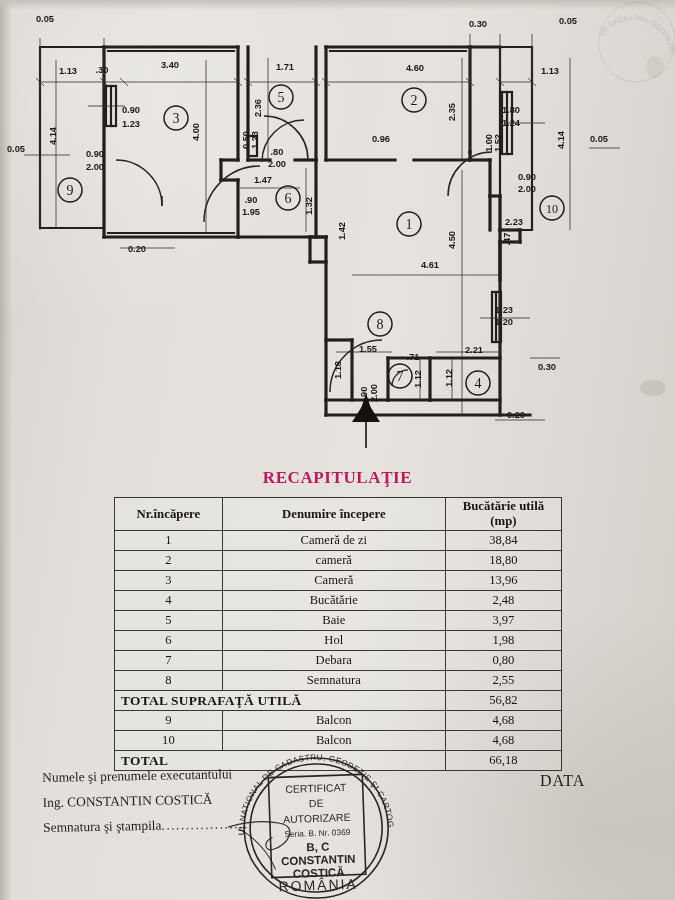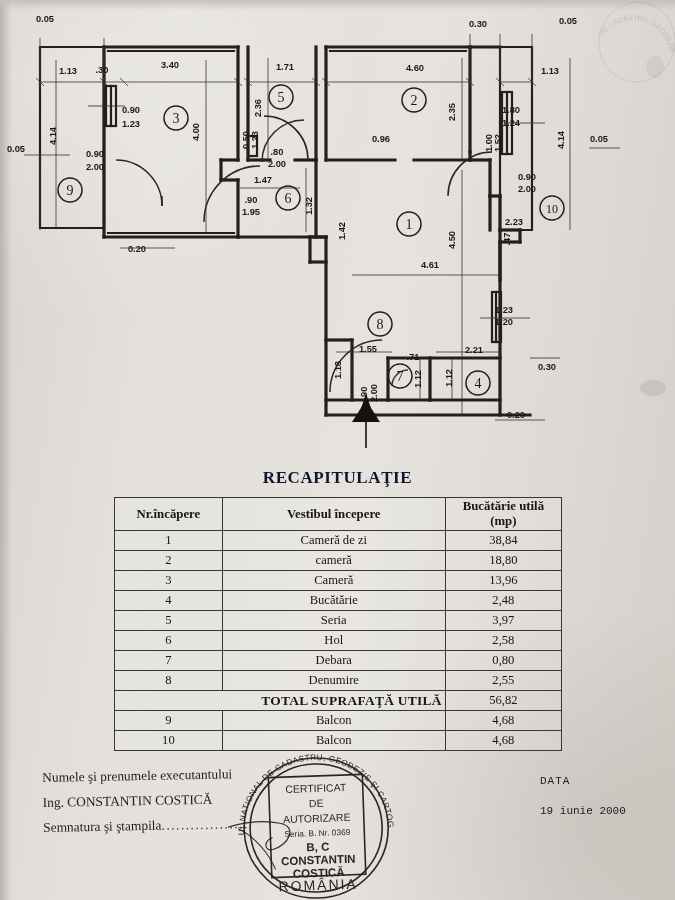--- a/index.html
+++ b/index.html
@@ -34,21 +34,21 @@
   
   #plan{position:absolute;left:0;top:0;width:675px;height:448px;}
   #plan svg{display:block;}
 
   
   .recap-title{
     position:absolute;left:0;top:468px;width:675px;
     text-align:center;
     font-family:"Liberation Serif", serif;
     font-weight:bold;font-size:17px;letter-spacing:.6px;
-    color:#0f172a;
+    color:#be185d;
   }
 
   
   .tbl-wrap{position:absolute;left:114px;top:497px;width:448px;}
   table.recap{
     border-collapse:collapse;width:448px;
     font-family:"Liberation Serif", serif;
     font-size:12.6px;color:#191512;
     background:rgba(255,255,255,.10);
   }
@@ -58,42 +58,42 @@
     text-align:center;
     height:17px;
     line-height:15px;
     font-weight:normal;
   }
   table.recap th{font-weight:bold;font-size:12.8px;height:19px;}
   .col-nr{width:104px;}
   .col-den{width:230px;}
   .col-sup{width:114px;}
   .totrow td.totlabel{
-    text-align:right;font-weight:bold;font-size:13.4px;
+    text-align:left;font-weight:bold;font-size:13.4px;
     letter-spacing:.3px;padding-left:6px;
   }
   .totrow td.totval{font-weight:normal;}
   .grand td.totlabel{font-size:13.4px;}
 
   
   .footer{position:absolute;left:0;top:760px;width:675px;height:140px;}
   .exec-block{
     position:absolute;left:42px;top:5px;width:330px;
     font-family:"Liberation Serif", serif;
     font-size:13.4px;color:#201c18;
     line-height:25px;
     transform:rotate(-1.1deg);
     transform-origin:left top;
   }
   .exec-block div{white-space:nowrap;}
   .dotline{letter-spacing:1.5px;color:#4a443d;}
   .data-block{
     position:absolute;left:540px;top:6px;width:130px;
-    font-family:Liberation Mono, monospace;
-    font-size:11px;color:#201c18;text-align:left;line-height:30px;
+    font-family:Liberation Serif, serif;
+    font-size:16px;color:#201c18;text-align:left;line-height:30px;
   }
   .data-block .dlabel{letter-spacing:1px;}
 
   
   .stamp{
     position:absolute;left:228px;top:748px;width:176px;height:152px;
     transform:rotate(-2deg);
   }
   .stamp svg{display:block;}
 
@@ -371,21 +371,21 @@
     <text x="516" y="418" text-anchor="middle" font-family="&quot;Liberation Sans&quot;, sans-serif" font-size="9.3" font-weight="600" fill="#1d1915">0.20</text>
   </svg>
 
 <div class="recap-title">RECAPITULAŢIE</div>
 
 <div class="tbl-wrap">
 <table class="recap">
   <thead>
     <tr>
       <th class="col-nr">Nr.încăpere</th>
-      <th class="col-den">Vestibul începere</th>
+      <th class="col-den">Denumire începere</th>
       <th class="col-sup">Bucătărie utilă (mp)</th>
     </tr>
   </thead>
   <tbody id="tbody">
         <tr>
           <td>1</td>
           <td>Cameră de zi</td>
           <td>38,84</td>
         </tr>
         <tr>
@@ -398,67 +398,70 @@
           <td>Cameră</td>
           <td>13,96</td>
         </tr>
         <tr>
           <td>4</td>
           <td>Bucătărie</td>
           <td>2,48</td>
         </tr>
         <tr>
           <td>5</td>
-          <td>Seria</td>
+          <td>Baie</td>
           <td>3,97</td>
         </tr>
         <tr>
           <td>6</td>
           <td>Hol</td>
-          <td>2,58</td>
+          <td>1,98</td>
         </tr>
         <tr>
           <td>7</td>
           <td>Debara</td>
           <td>0,80</td>
         </tr>
         <tr>
           <td>8</td>
-          <td>Denumire</td>
+          <td>Semnatura</td>
           <td>2,55</td>
         </tr>
         <tr class="totrow">
           <td class="totlabel" colspan="2">TOTAL SUPRAFAŢĂ UTILĂ</td>
           <td class="totval">56,82</td>
         </tr>
         <tr>
           <td>9</td>
           <td>Balcon</td>
           <td>4,68</td>
         </tr>
         <tr>
           <td>10</td>
           <td>Balcon</td>
           <td>4,68</td>
+        </tr>
+        <tr class="totrow grand">
+          <td class="totlabel" colspan="2">TOTAL</td>
+          <td class="totval">66,18</td>
         </tr>
       </tbody>
 </table>
 </div>
 
 <div class="footer">
   <div class="exec-block">
     <div>Numele şi prenumele executantului</div>
     <div>Ing. CONSTANTIN COSTICĂ</div>
     <div>
       <span>Semnatura şi ştampila</span><span class="dotline">..................</span>
     </div>
   </div>
   <div class="data-block">
     <div class="dlabel">DATA</div>
-    <div>19 iunie 2000</div>
   </div>
 </div>
 
 <div class="stamp">
 <svg width="176" height="152" viewBox="0 0 176 152" xmlns="http://www.w3.org/2000/svg">
   <defs>
     <path id="ringTop" d="M 16,84 A 72,72 0 0 1 160,84"></path>
     <path id="ringBot" d="M 22,84 A 66,66 0 0 0 154,84"></path>
     <style>
       .stamp-ink{fill:none;stroke:#2a2621;stroke-width:1.6;}

